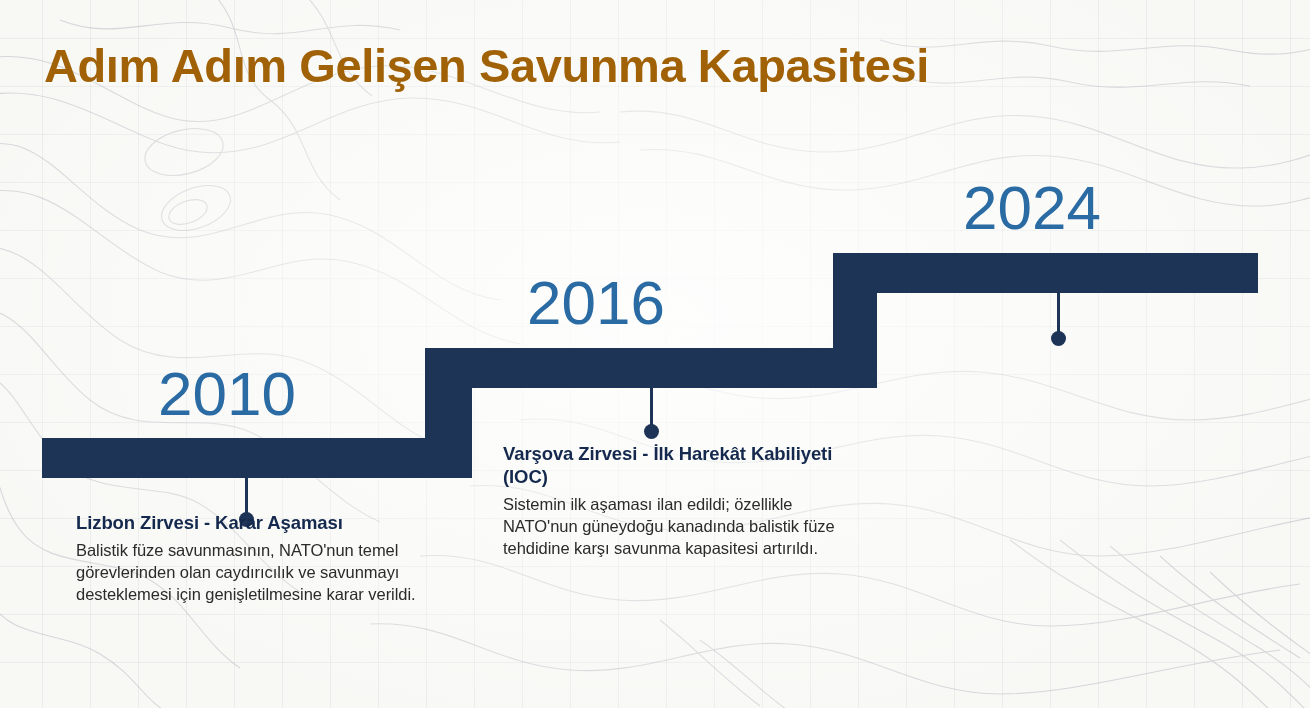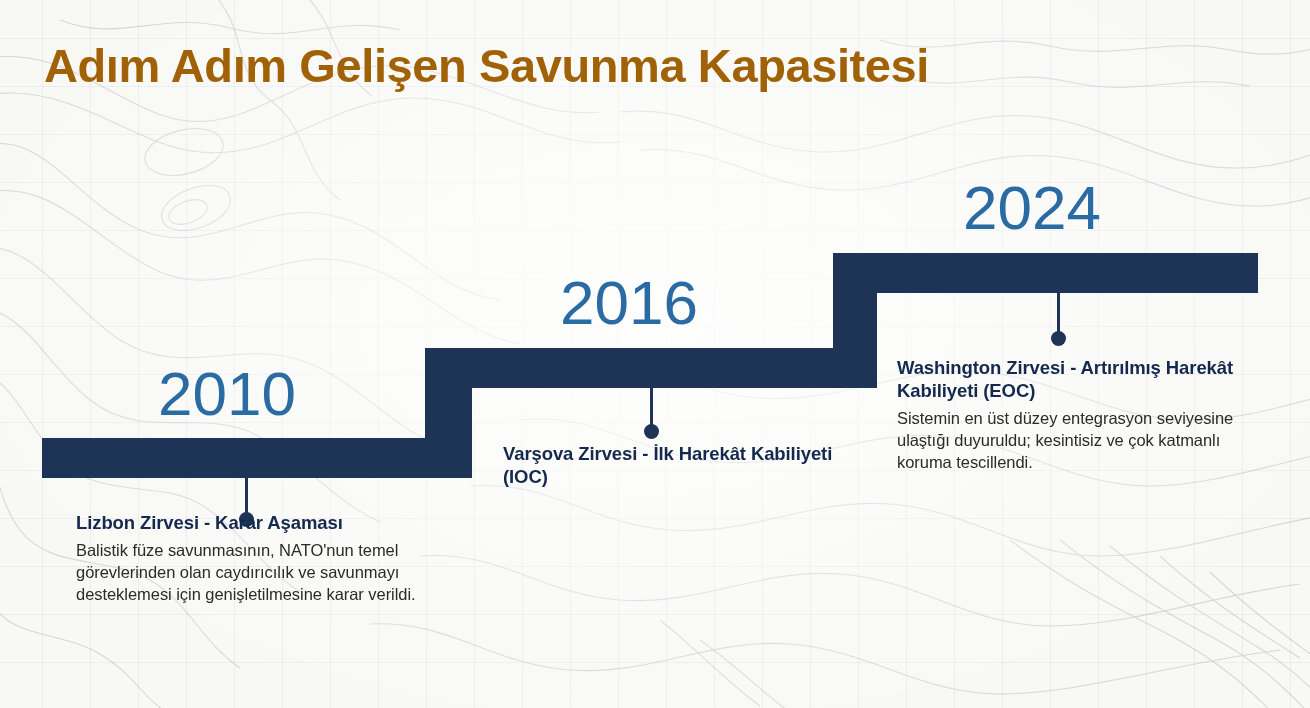--- a/index.html
+++ b/index.html
@@ -56,21 +56,21 @@
   .year {
     position:absolute;
     font-size:62px;
     font-weight:normal;
     color:#2a6ba3;
     letter-spacing:0px;
     line-height:1;
     white-space:nowrap;
   }
   .year-2010 { left:158px; top:363px; }
-  .year-2016 { left:560px; top:272px;text-align:center; }
+  .year-2016 { left:527px; top:272px;text-align:center; }
   .year-2024 { left:963px; top:177px; }
 
   
   .conn { position:absolute; }
   .conn .stem {
     position:absolute;
     width:3px;
     background:#1d3456;
     left:0; top:0;
   }
@@ -182,20 +182,17 @@
     <div class="dot" style="top:38px;"></div>
   </div>
 
   <div class="entry e1">
     <h3>Lizbon Zirvesi - Karar Aşaması</h3>
     <p>Balistik füze savunmasının, NATO'nun temel görevlerinden olan caydırıcılık ve savunmayı desteklemesi için genişletilmesine karar verildi.</p>
   </div>
 
   <div class="entry e2">
     <h3>Varşova Zirvesi - İlk Harekât Kabiliyeti (IOC)</h3>
+    <p>Sistemin ilk aşaması ilan edildi; özellikle NATO'nun güneydoğu kanadında balistik füze tehdidine karşı savunma kapasitesi artırıldı.</p>
   </div>
 
-  <div class="entry e3">
-    <h3>Washington Zirvesi - Artırılmış Harekât Kabiliyeti (EOC)</h3>
-    <p>Sistemin en üst düzey entegrasyon seviyesine ulaştığı duyuruldu; kesintisiz ve çok katmanlı koruma tescillendi.</p>
-  </div>
 
 </div>
 
 </body></html>

